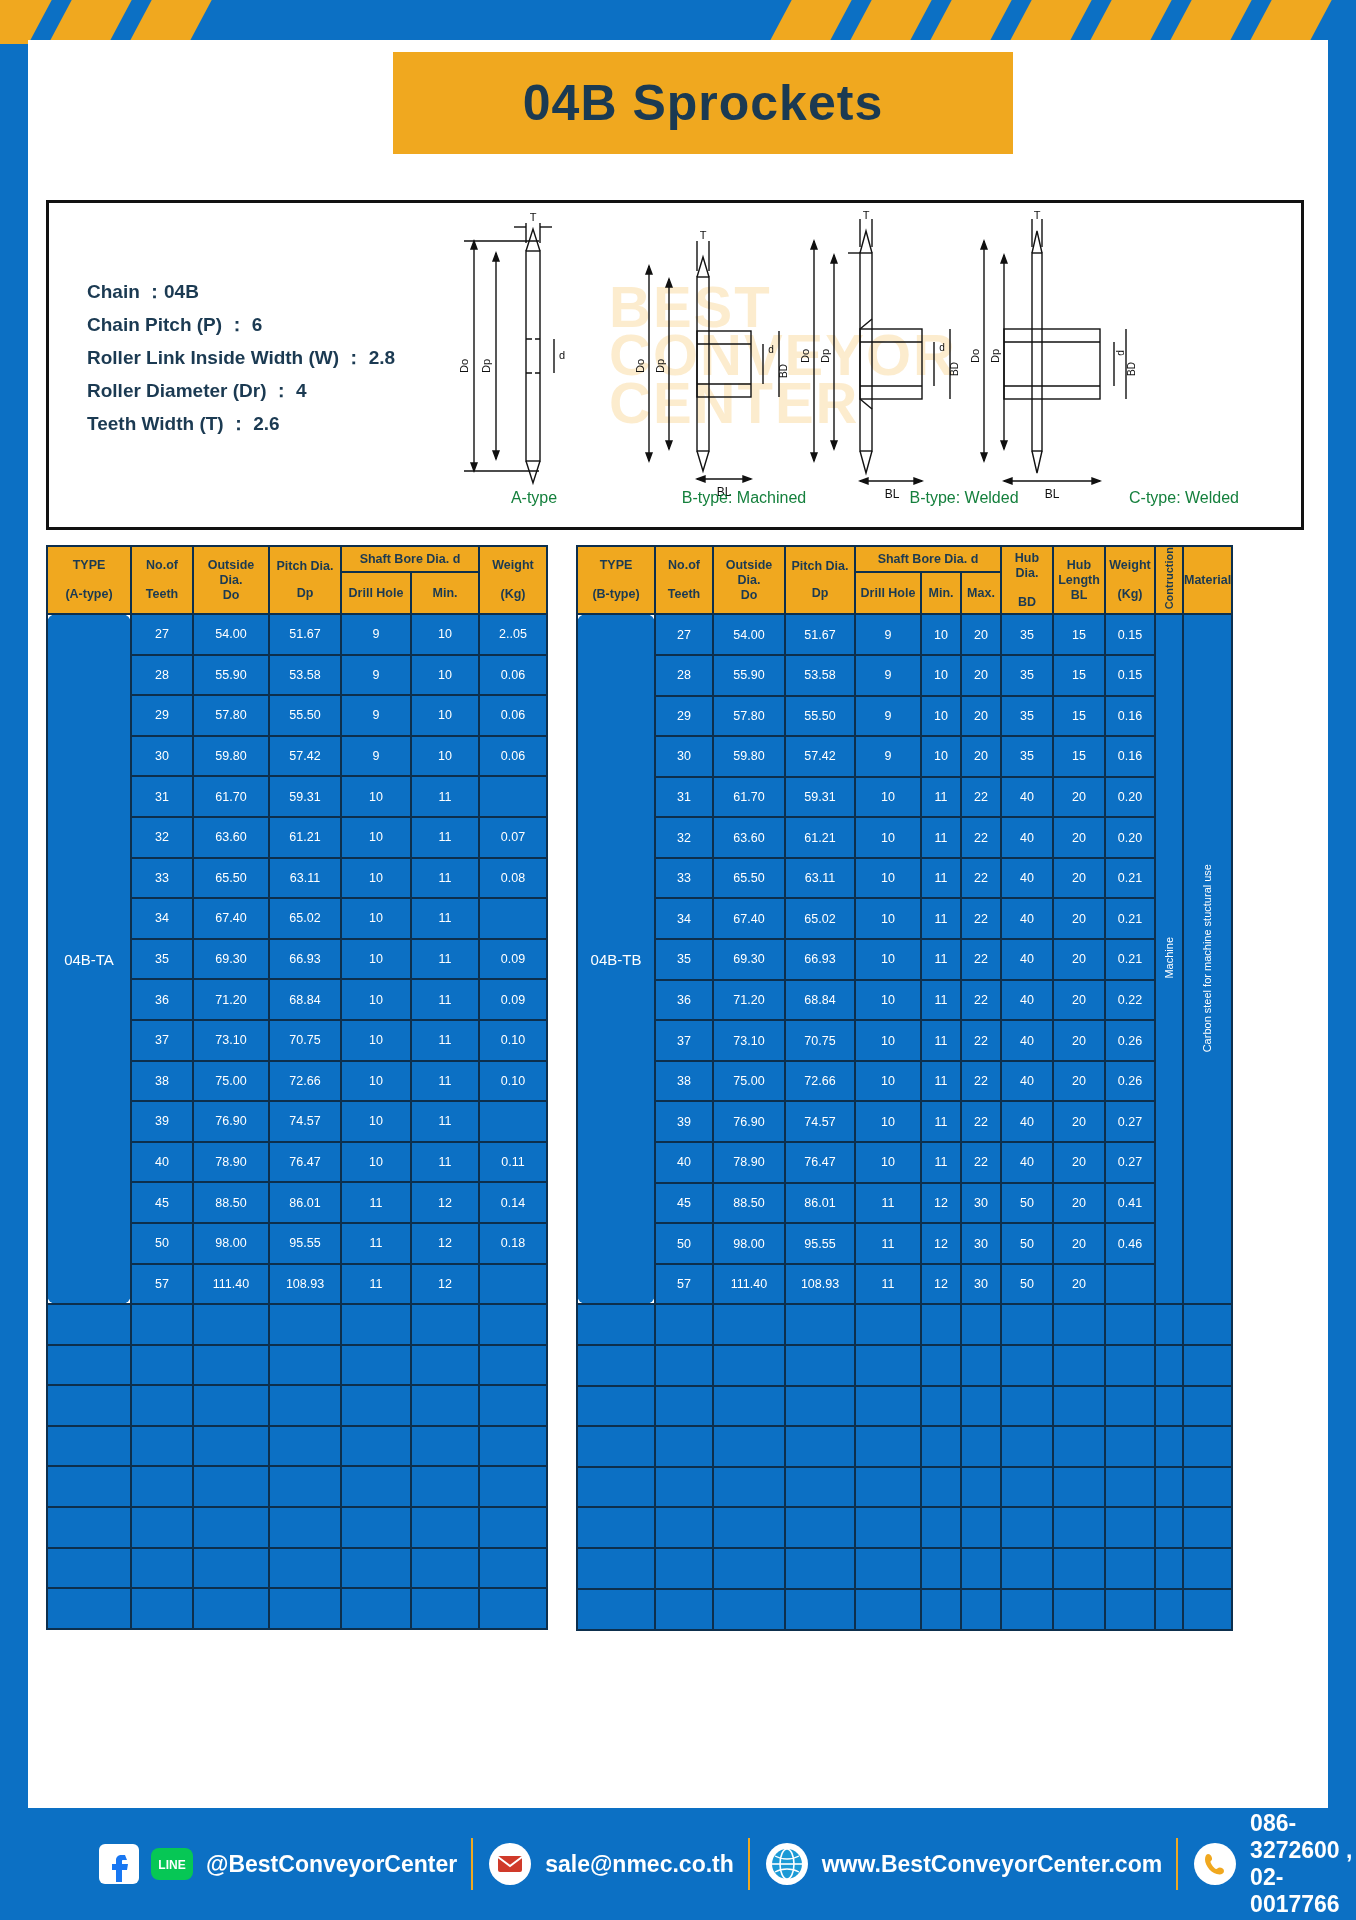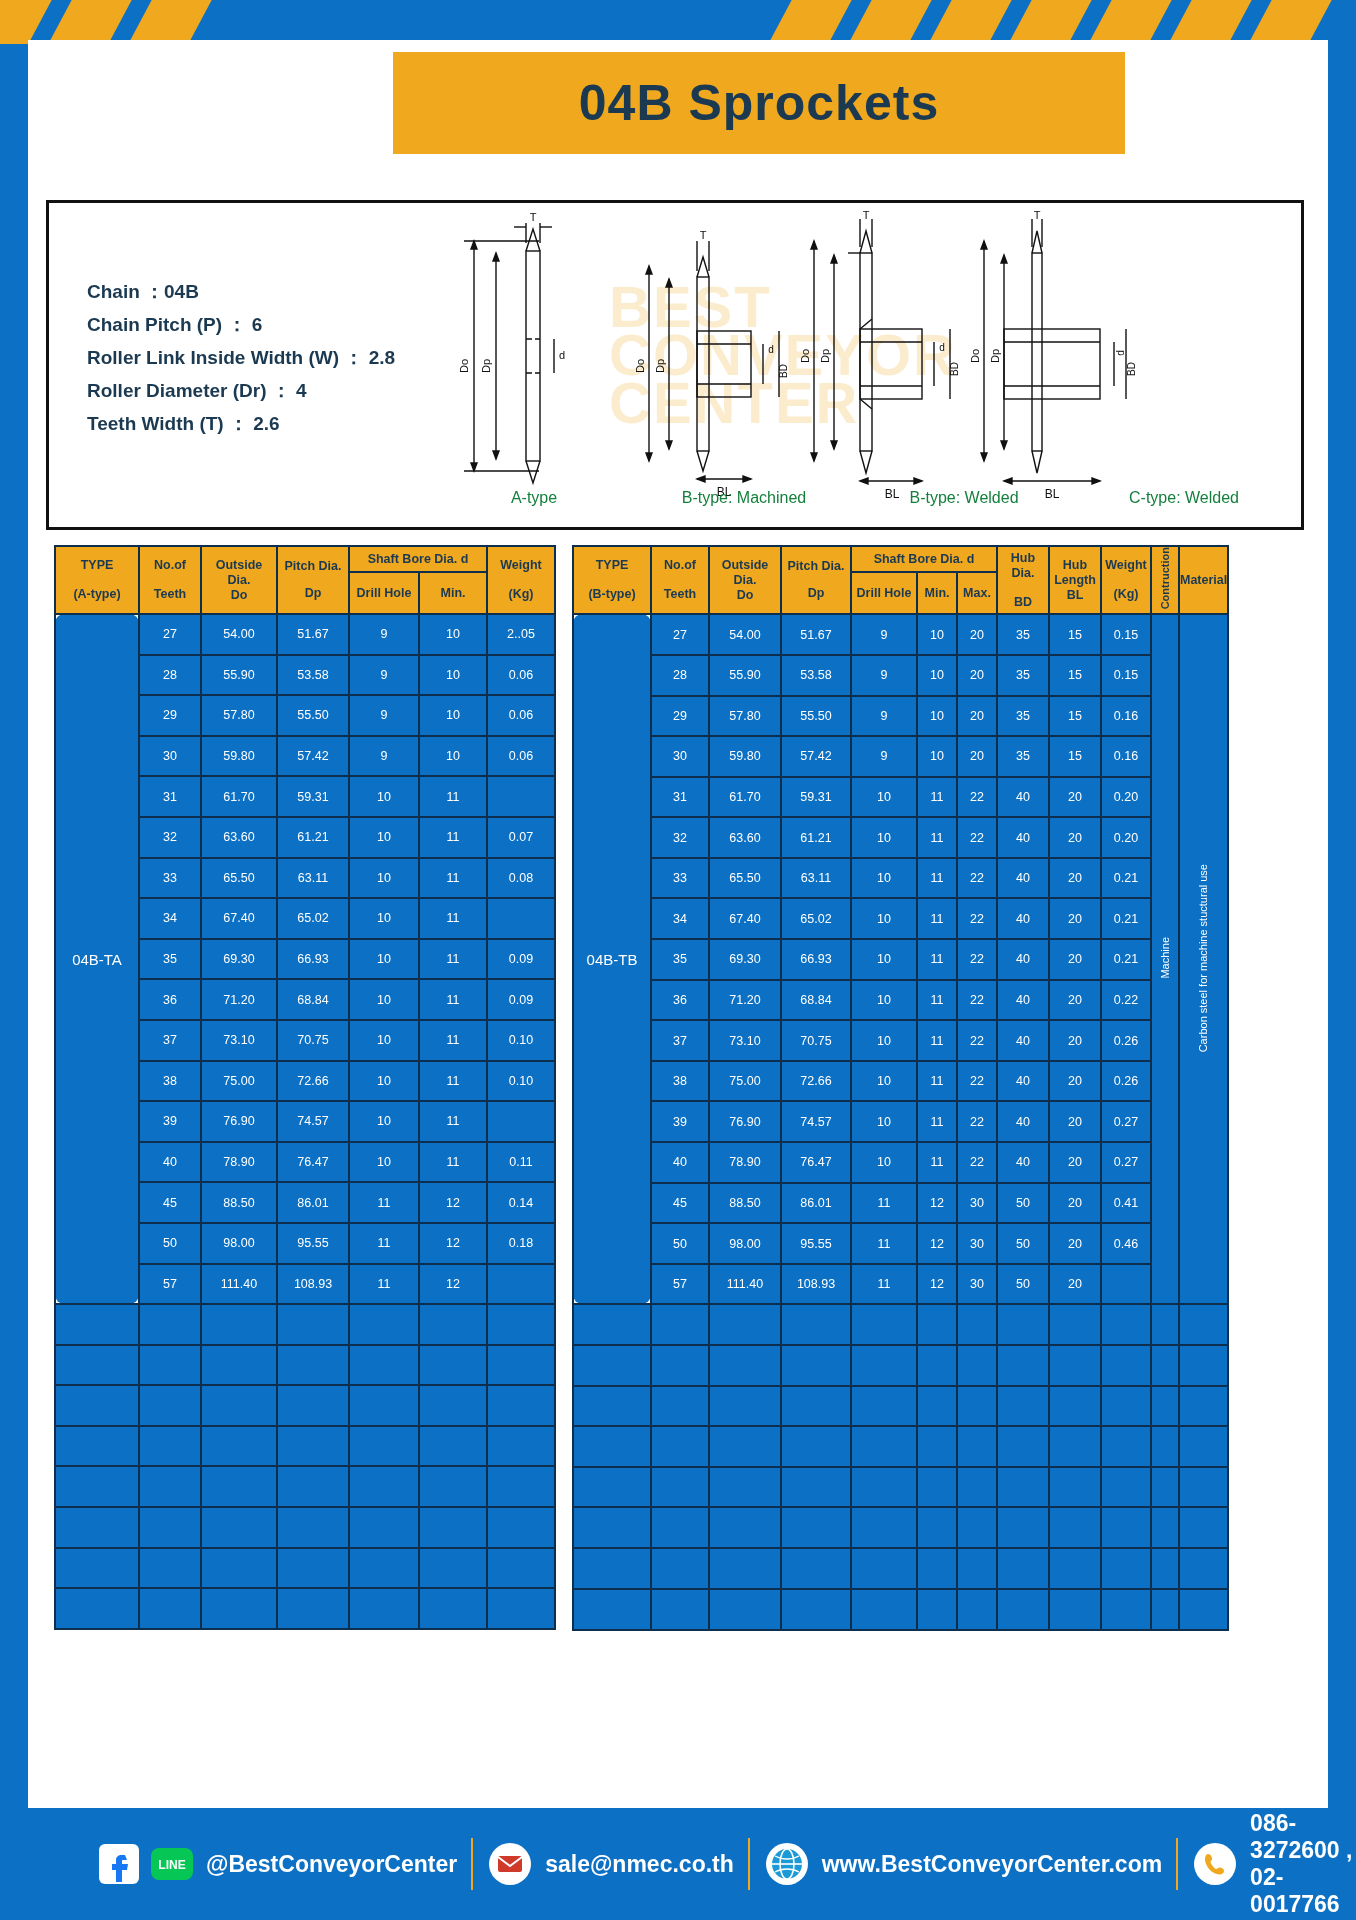--- a/index.html
+++ b/index.html
@@ -29,21 +29,21 @@
   
   .card {
     position: absolute;
     left: 28px; top: 40px;
     width: 1300px; height: 1782px;
     background: #ffffff;
   }
   
   .title-box {
     position: absolute; left: 365px; top: 12px;
-    width: 732px; height: 102px;
+    width: 620px; height: 102px;
     background: #f0a81f;
     display: flex; align-items: center; justify-content: center;
   }
   .title-box h1 {
     font-size: 50px; font-weight: bold; color: #1b3a52;
     letter-spacing: 1px;
   }
   
   .specbox {
     position: absolute; left: 18px; top: 160px;
@@ -68,21 +68,21 @@
   }
   .dwg-captions {
     position: absolute; left: 385px; top: 286px; width: 865px;
     display: flex; font-size: 16px; color: #15803d; font-weight: normal;
   }
   .dwg-captions span { text-align: center; }
   
   .tables {
     position: absolute; left: 18px; top: 505px;
     width: 1258px;
-    display: flex; gap: 16px; margin-left: 8px;
+    display: flex; gap: 28px;
   }
   table.sp {
     border-collapse: collapse;
     table-layout: fixed;
   }
   table.sp td, table.sp th {
     border: 2px solid #0d2f4d;
     text-align: center;
     vertical-align: middle;
     color: #1b3a52;

